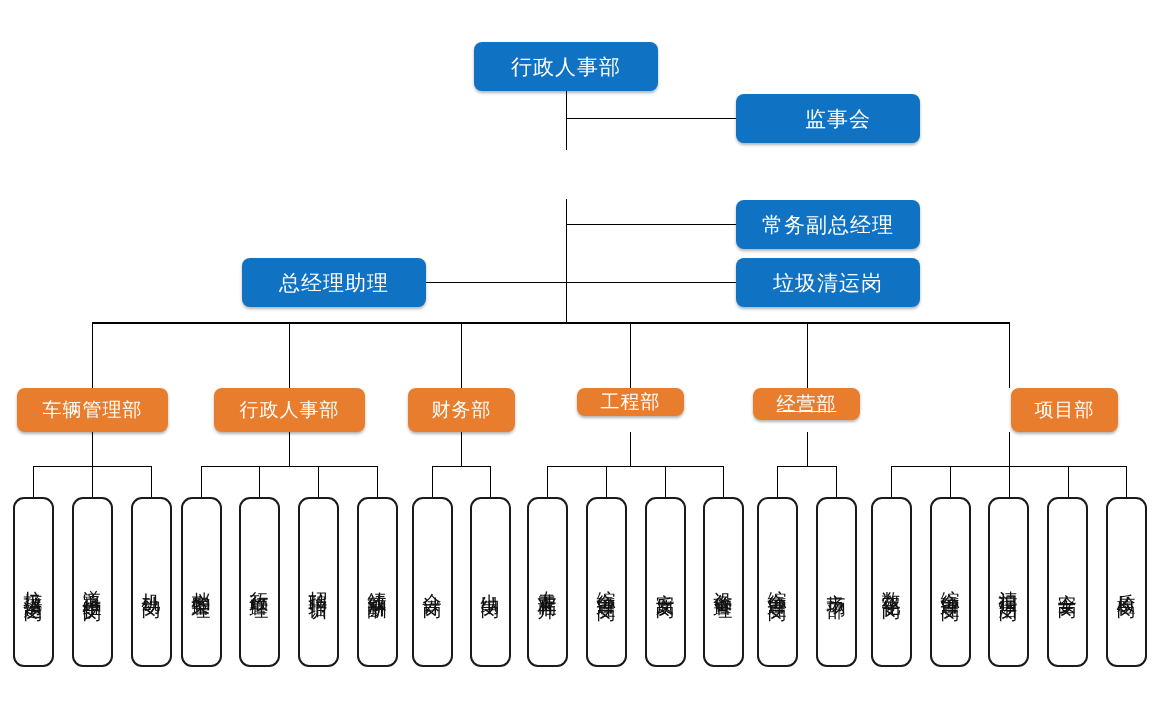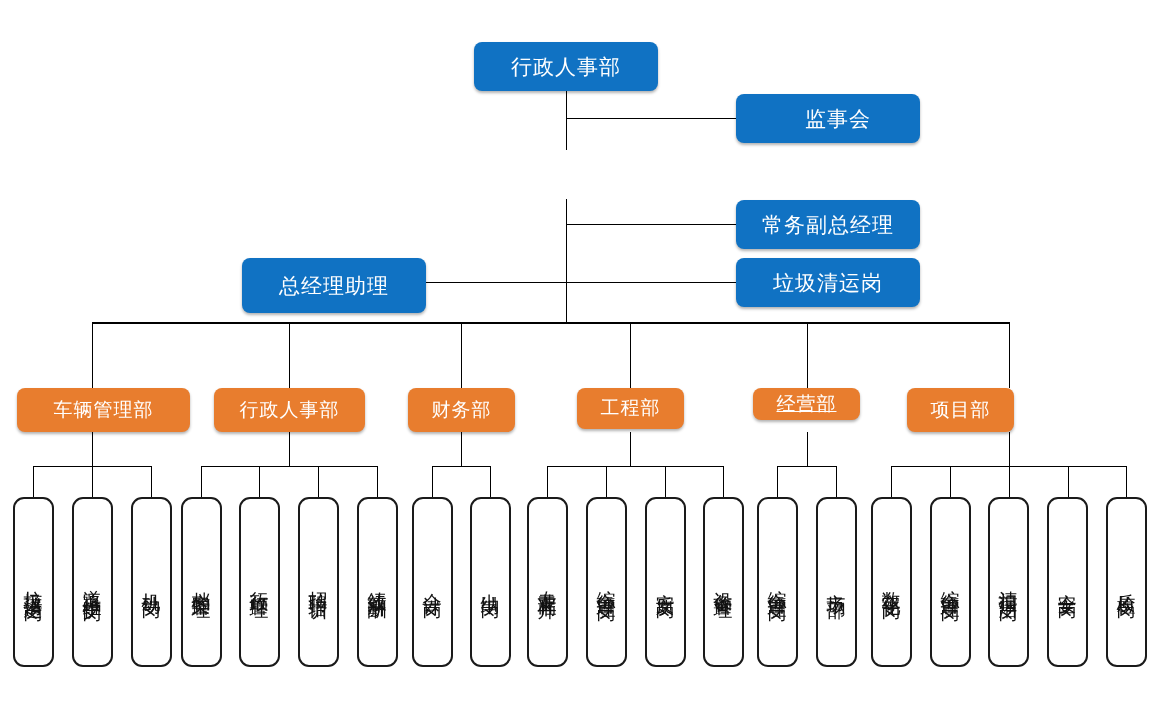--- a/index.html
+++ b/index.html
@@ -147,45 +147,45 @@
 
 
   <div class="node blue" style="left:736px; top:200px; width:184px; height:49px;">
     <span>常务副总经理</span>
   </div>
 
   <div class="node blue" style="left:736px; top:258px; width:184px; height:49px;">
     <span>垃圾清运岗</span>
   </div>
 
-  <div class="node blue" style="left:242px; top:258px; width:184px; height:55px;">
+  <div class="node blue" style="left:242px; top:258px; width:184px; height:49px;">
     <span>总经理助理</span>
   </div>
 
-  <div class="node orange" style="left:17px; top:388px; width:173px; height:44px;">
+  <div class="node orange" style="left:17px; top:388px; width:151px; height:44px;">
     <span>车辆管理部</span>
   </div>
 
   <div class="node orange" style="left:214px; top:388px; width:151px; height:44px;">
     <span>行政人事部</span>
   </div>
 
   <div class="node orange" style="left:408px; top:388px; width:107px; height:44px;">
     <span>财务部</span>
   </div>
 
-  <div class="node orange" style="left:577px; top:388px; width:107px; height:41px;">
+  <div class="node orange" style="left:577px; top:388px; width:107px; height:28px;">
     <span>工程部</span>
   </div>
 
   <div class="node orange" style="left:753px; top:388px; width:107px; height:32px;text-decoration:underline;">
     <span>经营部</span>
   </div>
 
-  <div class="node orange" style="left:907px; top:388px; width:107px; height:44px;">
+  <div class="node orange" style="left:1011px; top:388px; width:107px; height:44px;">
     <span>项目部</span>
   </div>
 
   <div class="leaf" style="left:13px; top:497px; width:41px; height:170px;">
     <span class="vtext">垃圾清运岗</span>
   </div>
   <div class="leaf" style="left:72px; top:497px; width:41px; height:170px;">
     <span class="vtext">道路维护岗</span>
   </div>
   <div class="leaf" style="left:131px; top:497px; width:41px; height:170px;">

